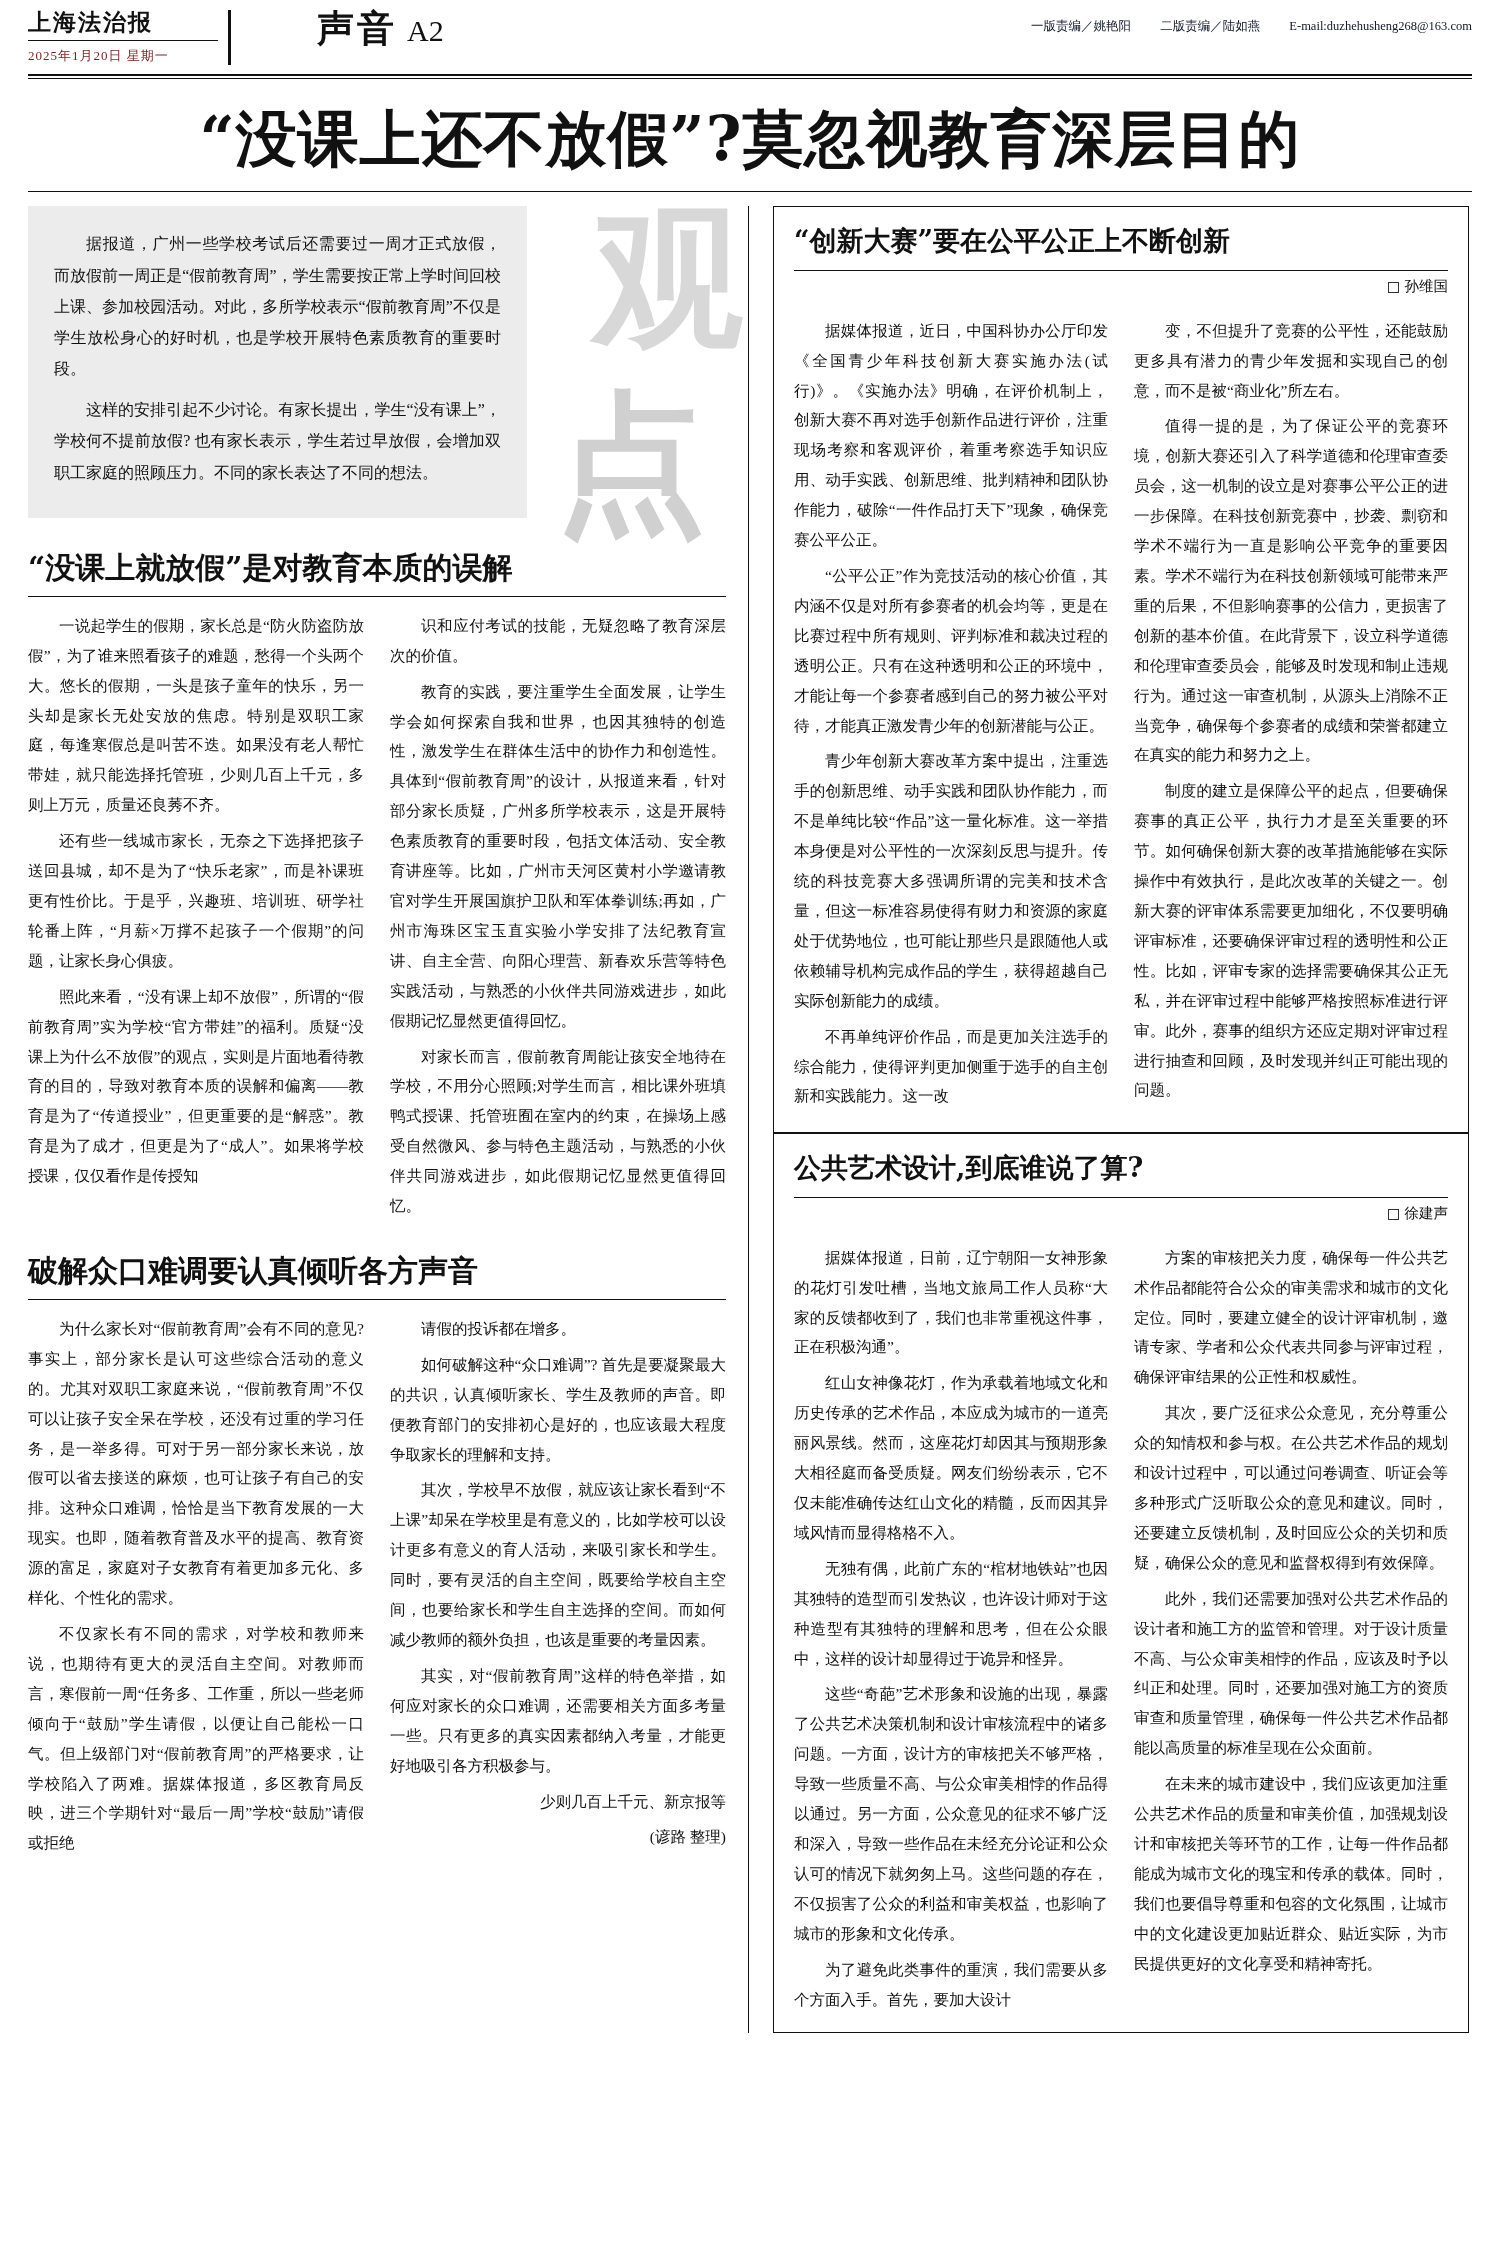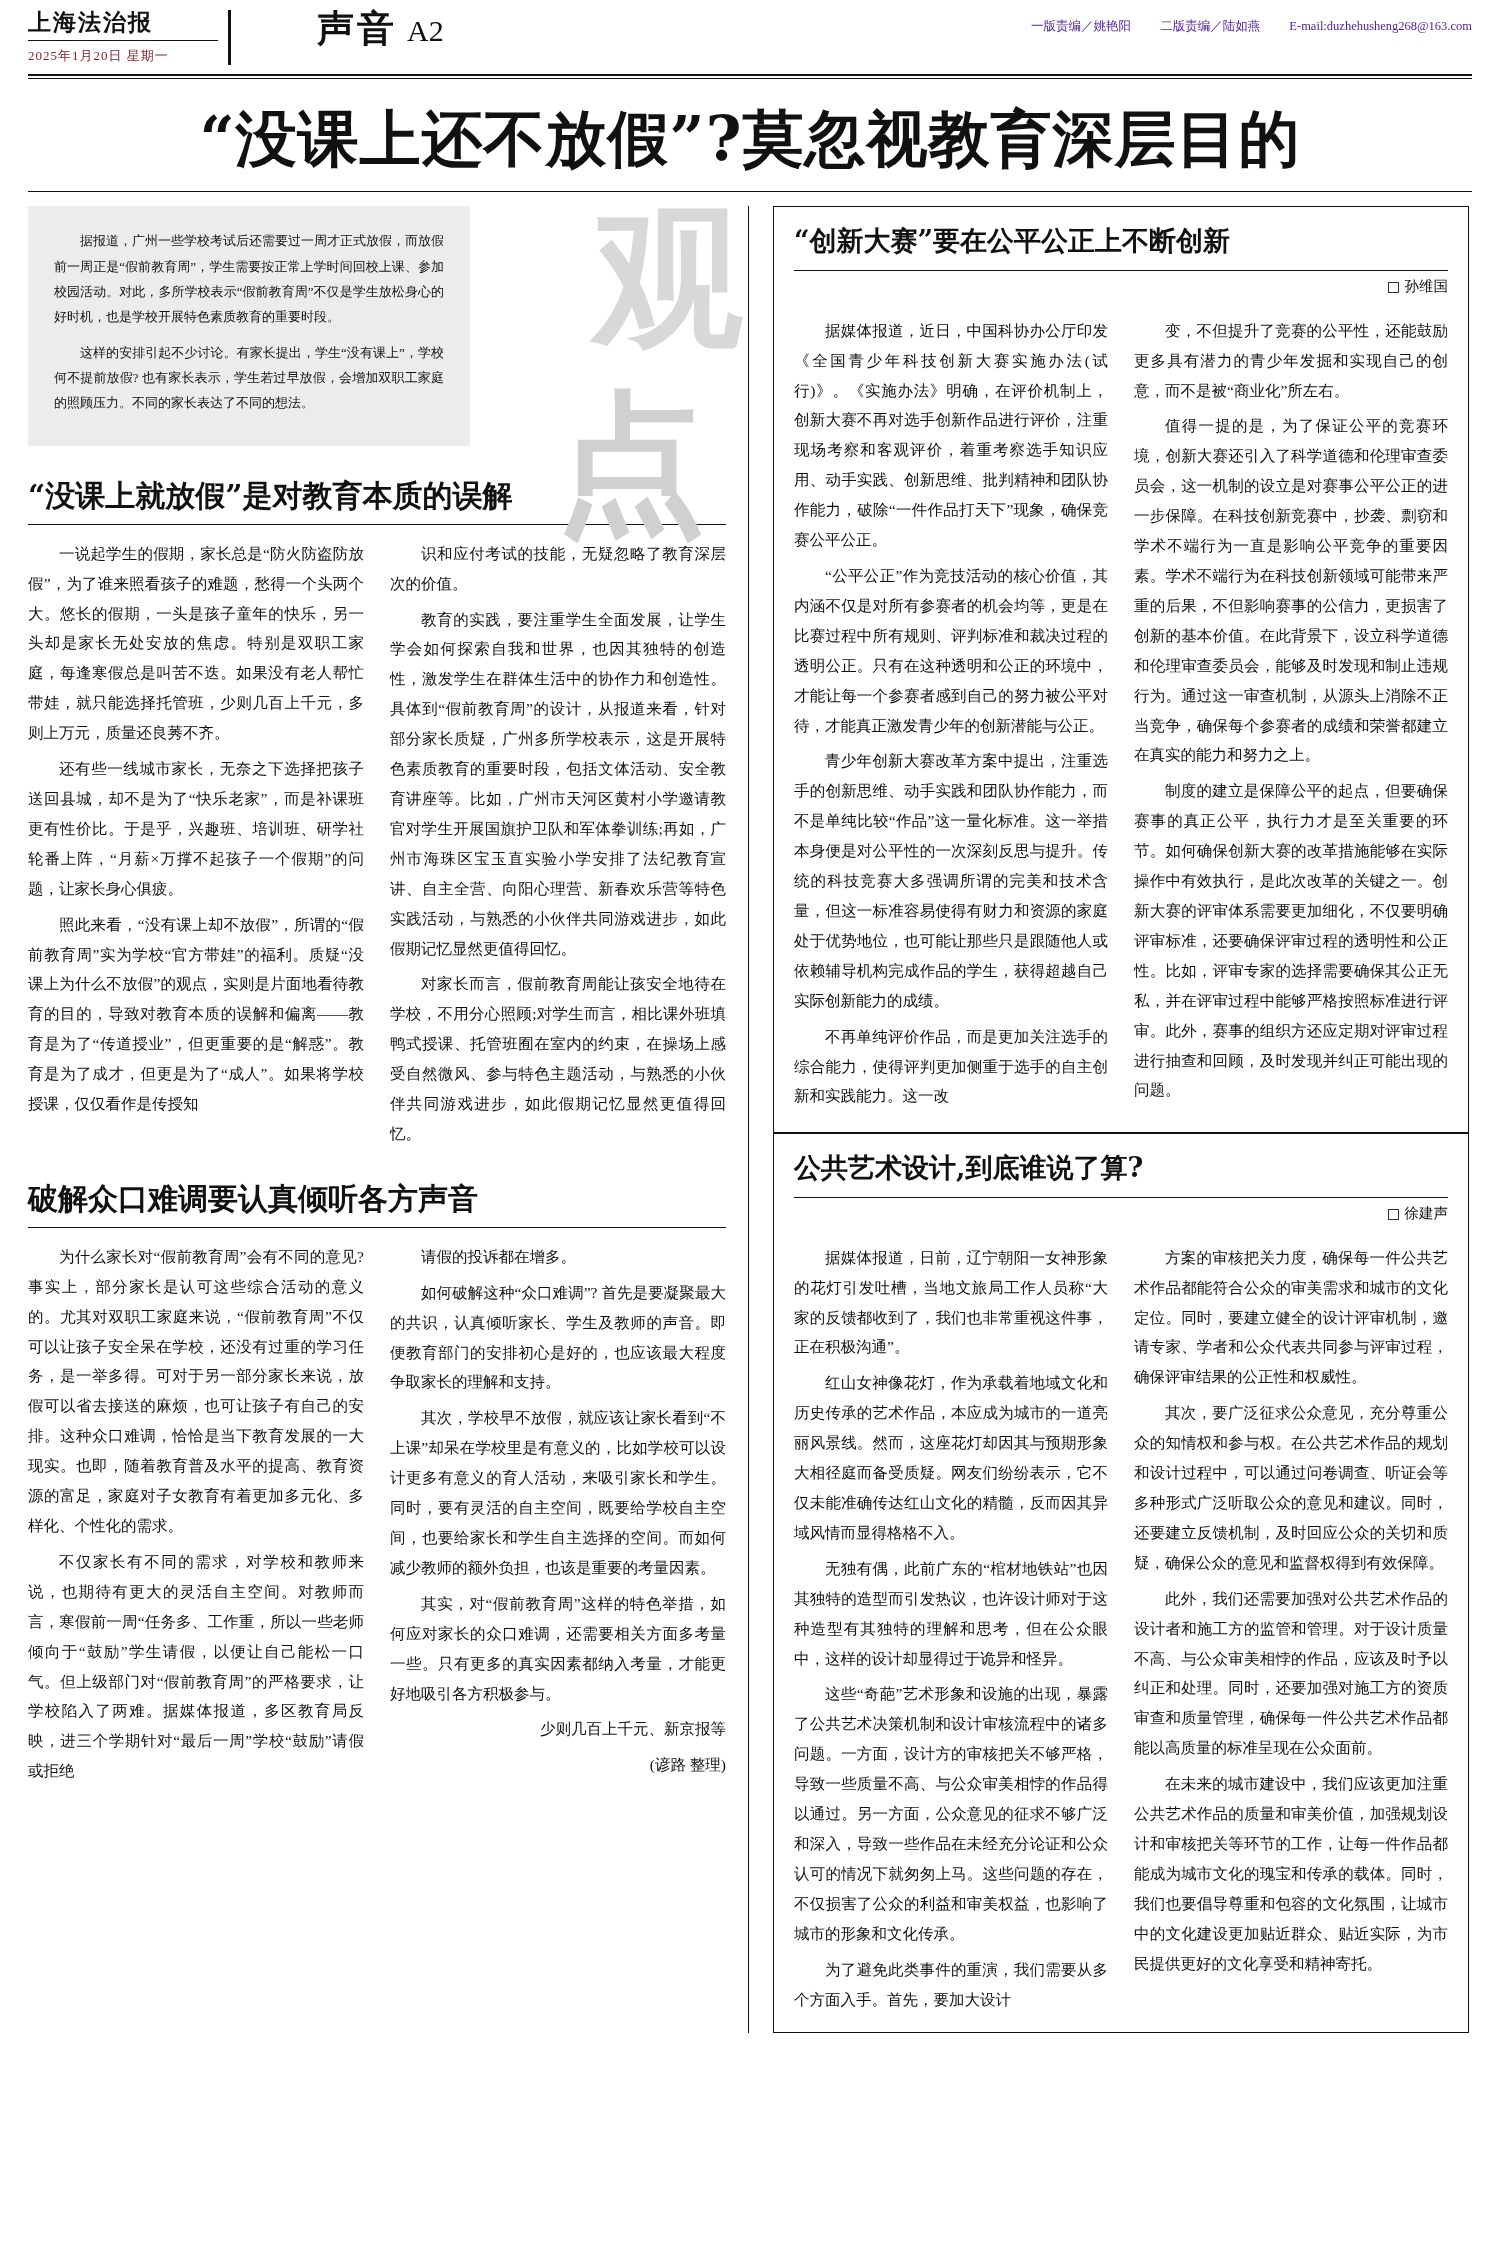--- a/index.html
+++ b/index.html
@@ -7,41 +7,41 @@
   .page{width:1500px;min-height:2253px;position:relative;box-sizing:border-box;padding:0 28px;background:#fff;}
 
   
   .masthead{display:flex;align-items:flex-start;padding-top:10px;gap:28px;}
   .mh-left{width:190px;border-right:3px solid #111;padding-right:10px;}
   .mh-logo{font-family:"DejaVu Serif",serif;font-weight:bold;font-size:23px;letter-spacing:2px;line-height:1;padding-bottom:7px;border-bottom:1px solid #111;}
   .mh-date{font-size:13px;padding-top:6px;letter-spacing:1px;color:#7f1d1d;}
   .mh-mid{padding-left:18px;display:flex;align-items:baseline;gap:10px;margin-left:40px;}
   .mh-section{font-weight:bold;font-size:37px;letter-spacing:3px;line-height:1;}
   .mh-page{font-family:"Liberation Serif",serif;font-size:30px;font-weight:normal;}
-  .mh-right{margin-left:auto;text-align:right;font-size:12.5px;padding-top:6px;line-height:1.6;color:#4c1d95;}
+  .mh-right{margin-left:auto;text-align:right;font-size:12.5px;padding-top:6px;line-height:1.6;color:#0f172a;}
   .mh-right span{margin-left:26px;}
   .mh-rule{border-top:2px solid #111;margin-top:9px;}
   .mh-rule2{border-top:1px solid #111;margin-top:2px;}
 
   
   .headline{text-align:center;font-family:"DejaVu Serif",serif;font-weight:bold;font-size:61px;letter-spacing:1px;padding:26px 0 18px;line-height:1.12;}
   .hl-rule{border-top:1px solid #111;}
 
   
   .body{display:flex;gap:0;padding-top:14px;}
   .col-left{width:720px;padding-right:22px;box-sizing:border-box;position:relative;}
   .divider{width:1px;background:#111;margin:0 0;}
   .col-right{width:720px;padding-left:24px;box-sizing:border-box;}
 
   
   .watermark{position:absolute;right:5px;top:0px;font-family:"DejaVu Serif",serif;font-size:150px;color:#d8d8d8;line-height:0.95;font-weight:bold;z-index:0;pointer-events:none;}
   .wm2{position:absolute;right:42px;top:185px;font-family:"DejaVu Serif",serif;font-size:150px;color:#d0d0d0;line-height:0.95;font-weight:bold;z-index:0;}
 
   
-  .leadbox{background:#ececec;padding:22px 26px;font-size:13px;line-height:1.95;text-align:justify;position:relative;z-index:1;width:442px;box-sizing:border-box;}
+  .leadbox{background:#ececec;padding:22px 26px;font-size:16px;line-height:1.95;text-align:justify;position:relative;z-index:1;width:499px;box-sizing:border-box;}
   .leadbox p{margin:0 0 10px;text-indent:2em;}
   .leadbox p:last-child{margin-bottom:8px;}
 
   
   .subhead{font-family:"DejaVu Serif",serif;font-weight:bold;font-size:30px;letter-spacing:0px;margin:30px 0 0;line-height:1.3;}
   .subrule{border-top:1px solid #111;margin-top:9px;}
 
   .twocol{column-count:2;column-gap:26px;column-rule:none;font-size:15.5px;line-height:1.93;text-align:justify;padding-top:14px;}
   .twocol p{margin:0 0 6px;text-indent:2em;}
   .sign{text-align:right;margin-top:8px;text-indent:0 !important;}

